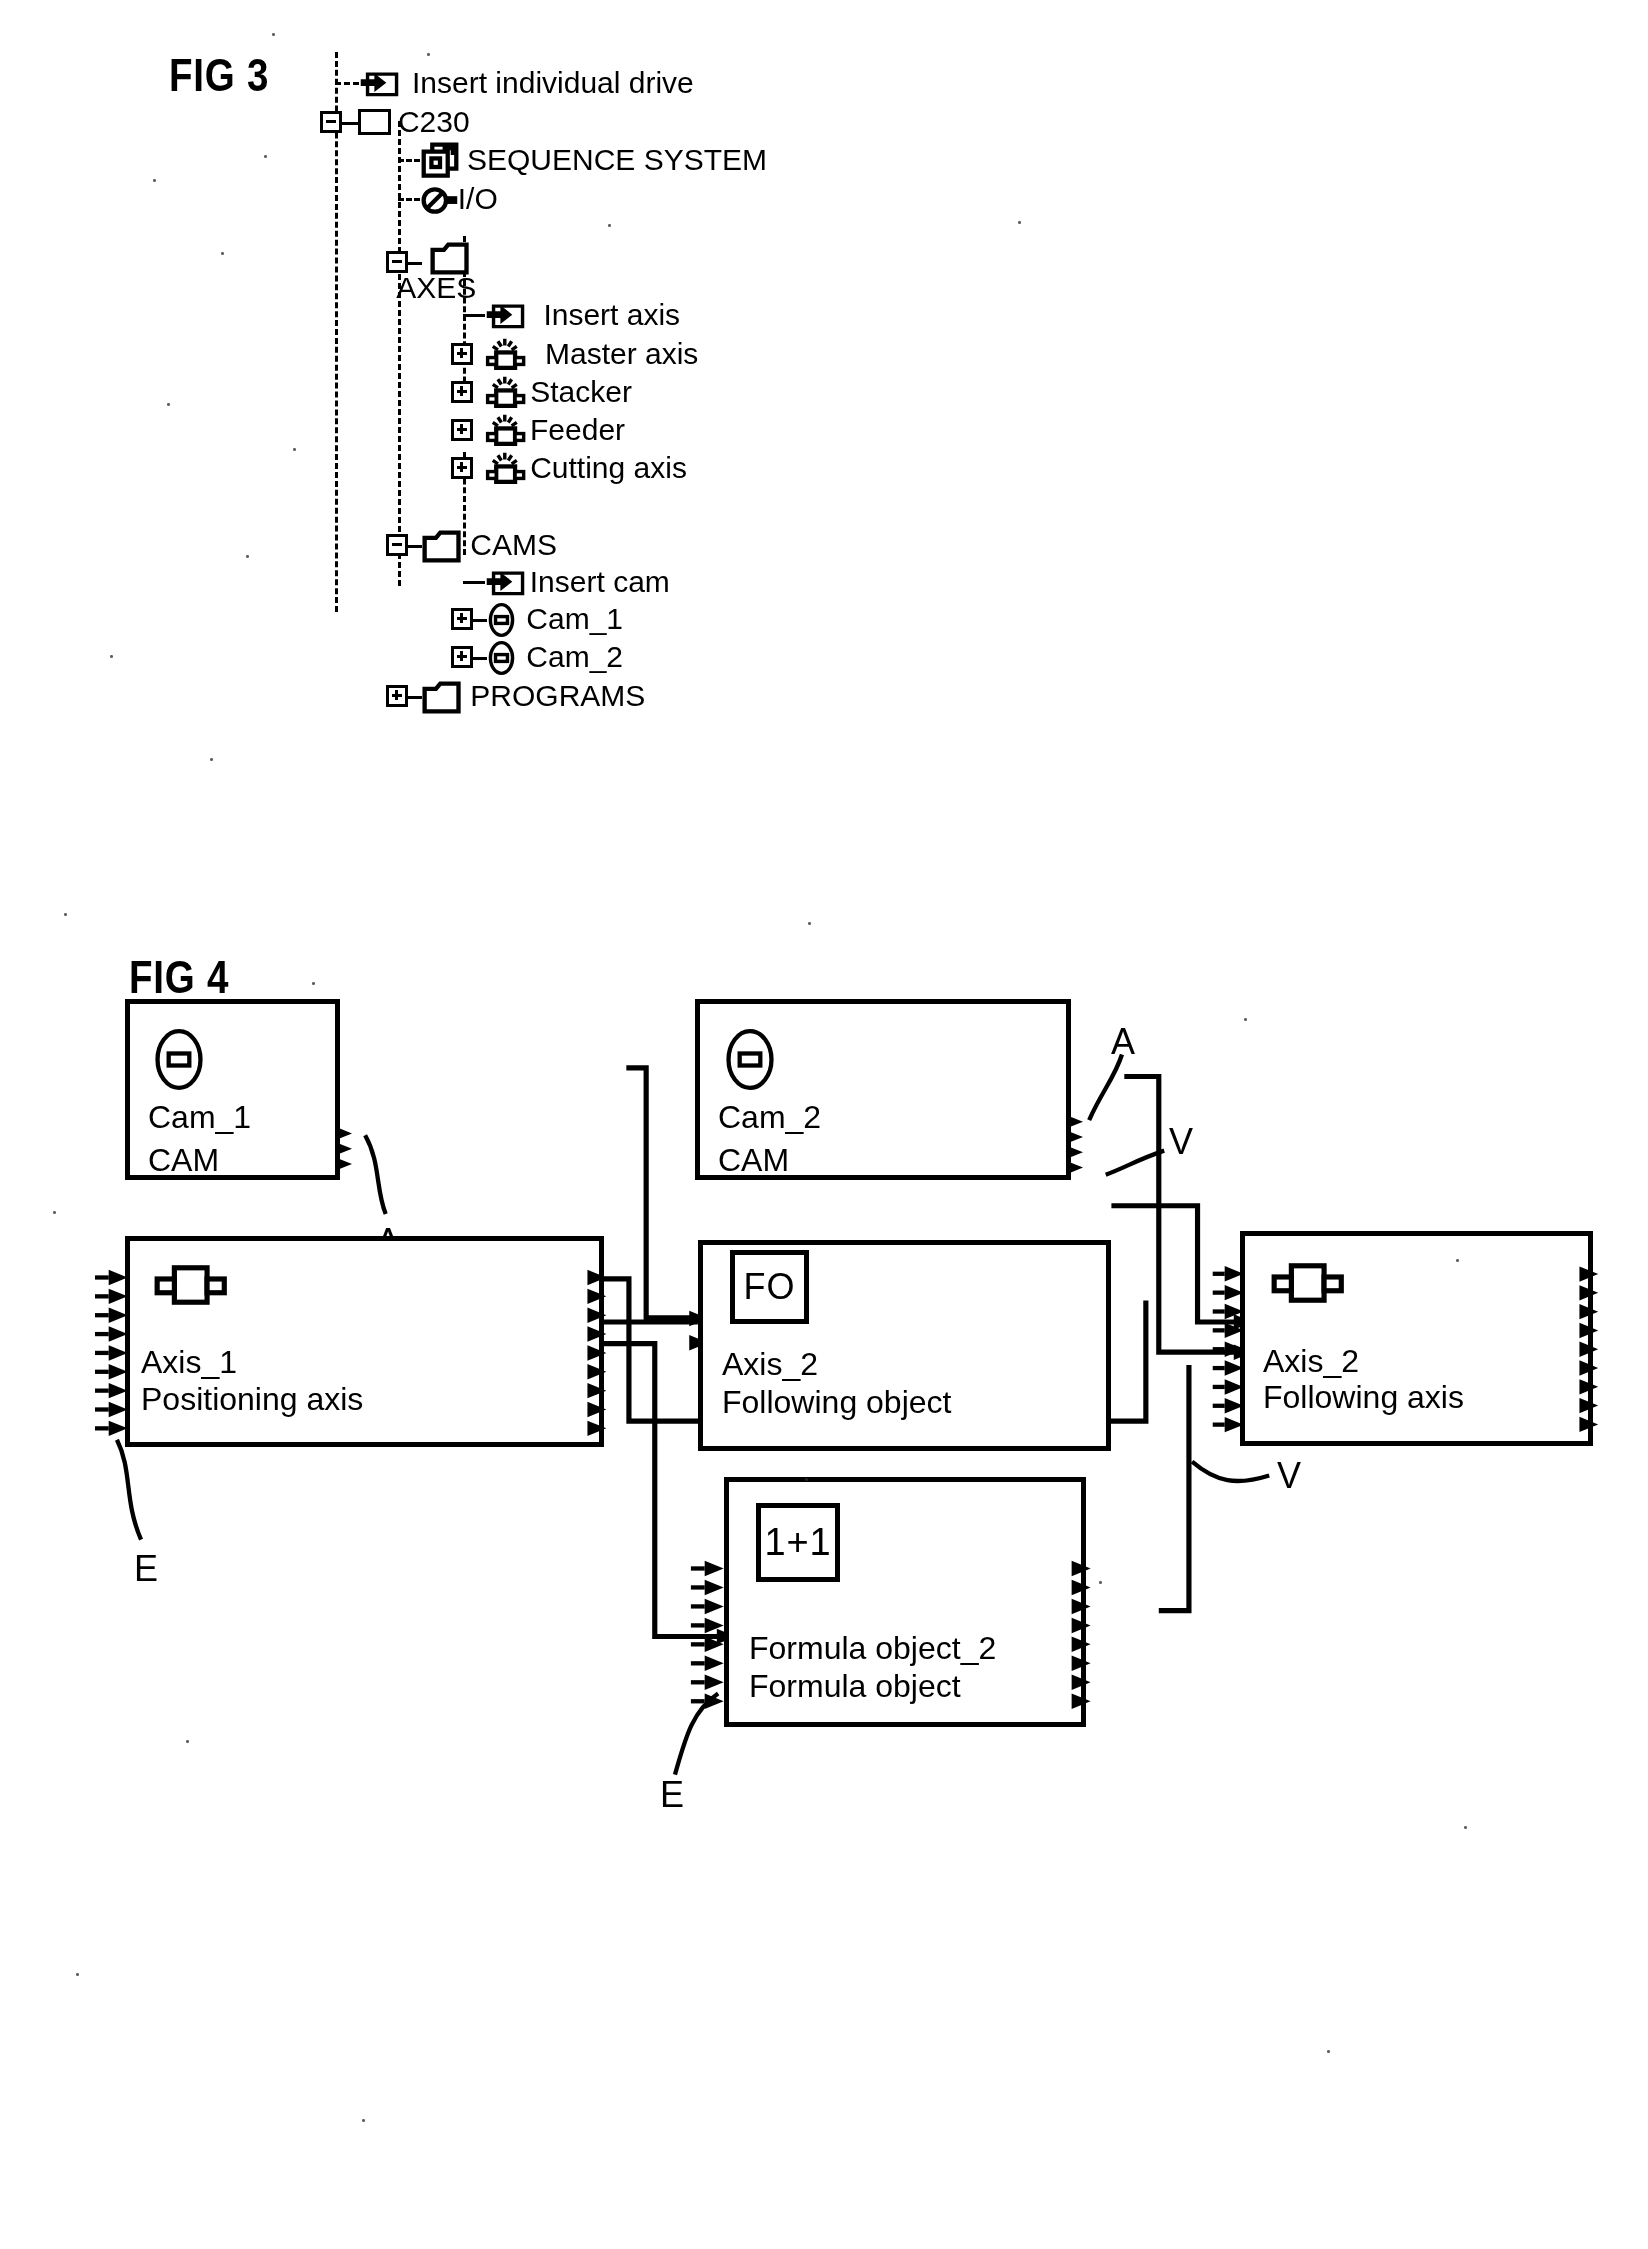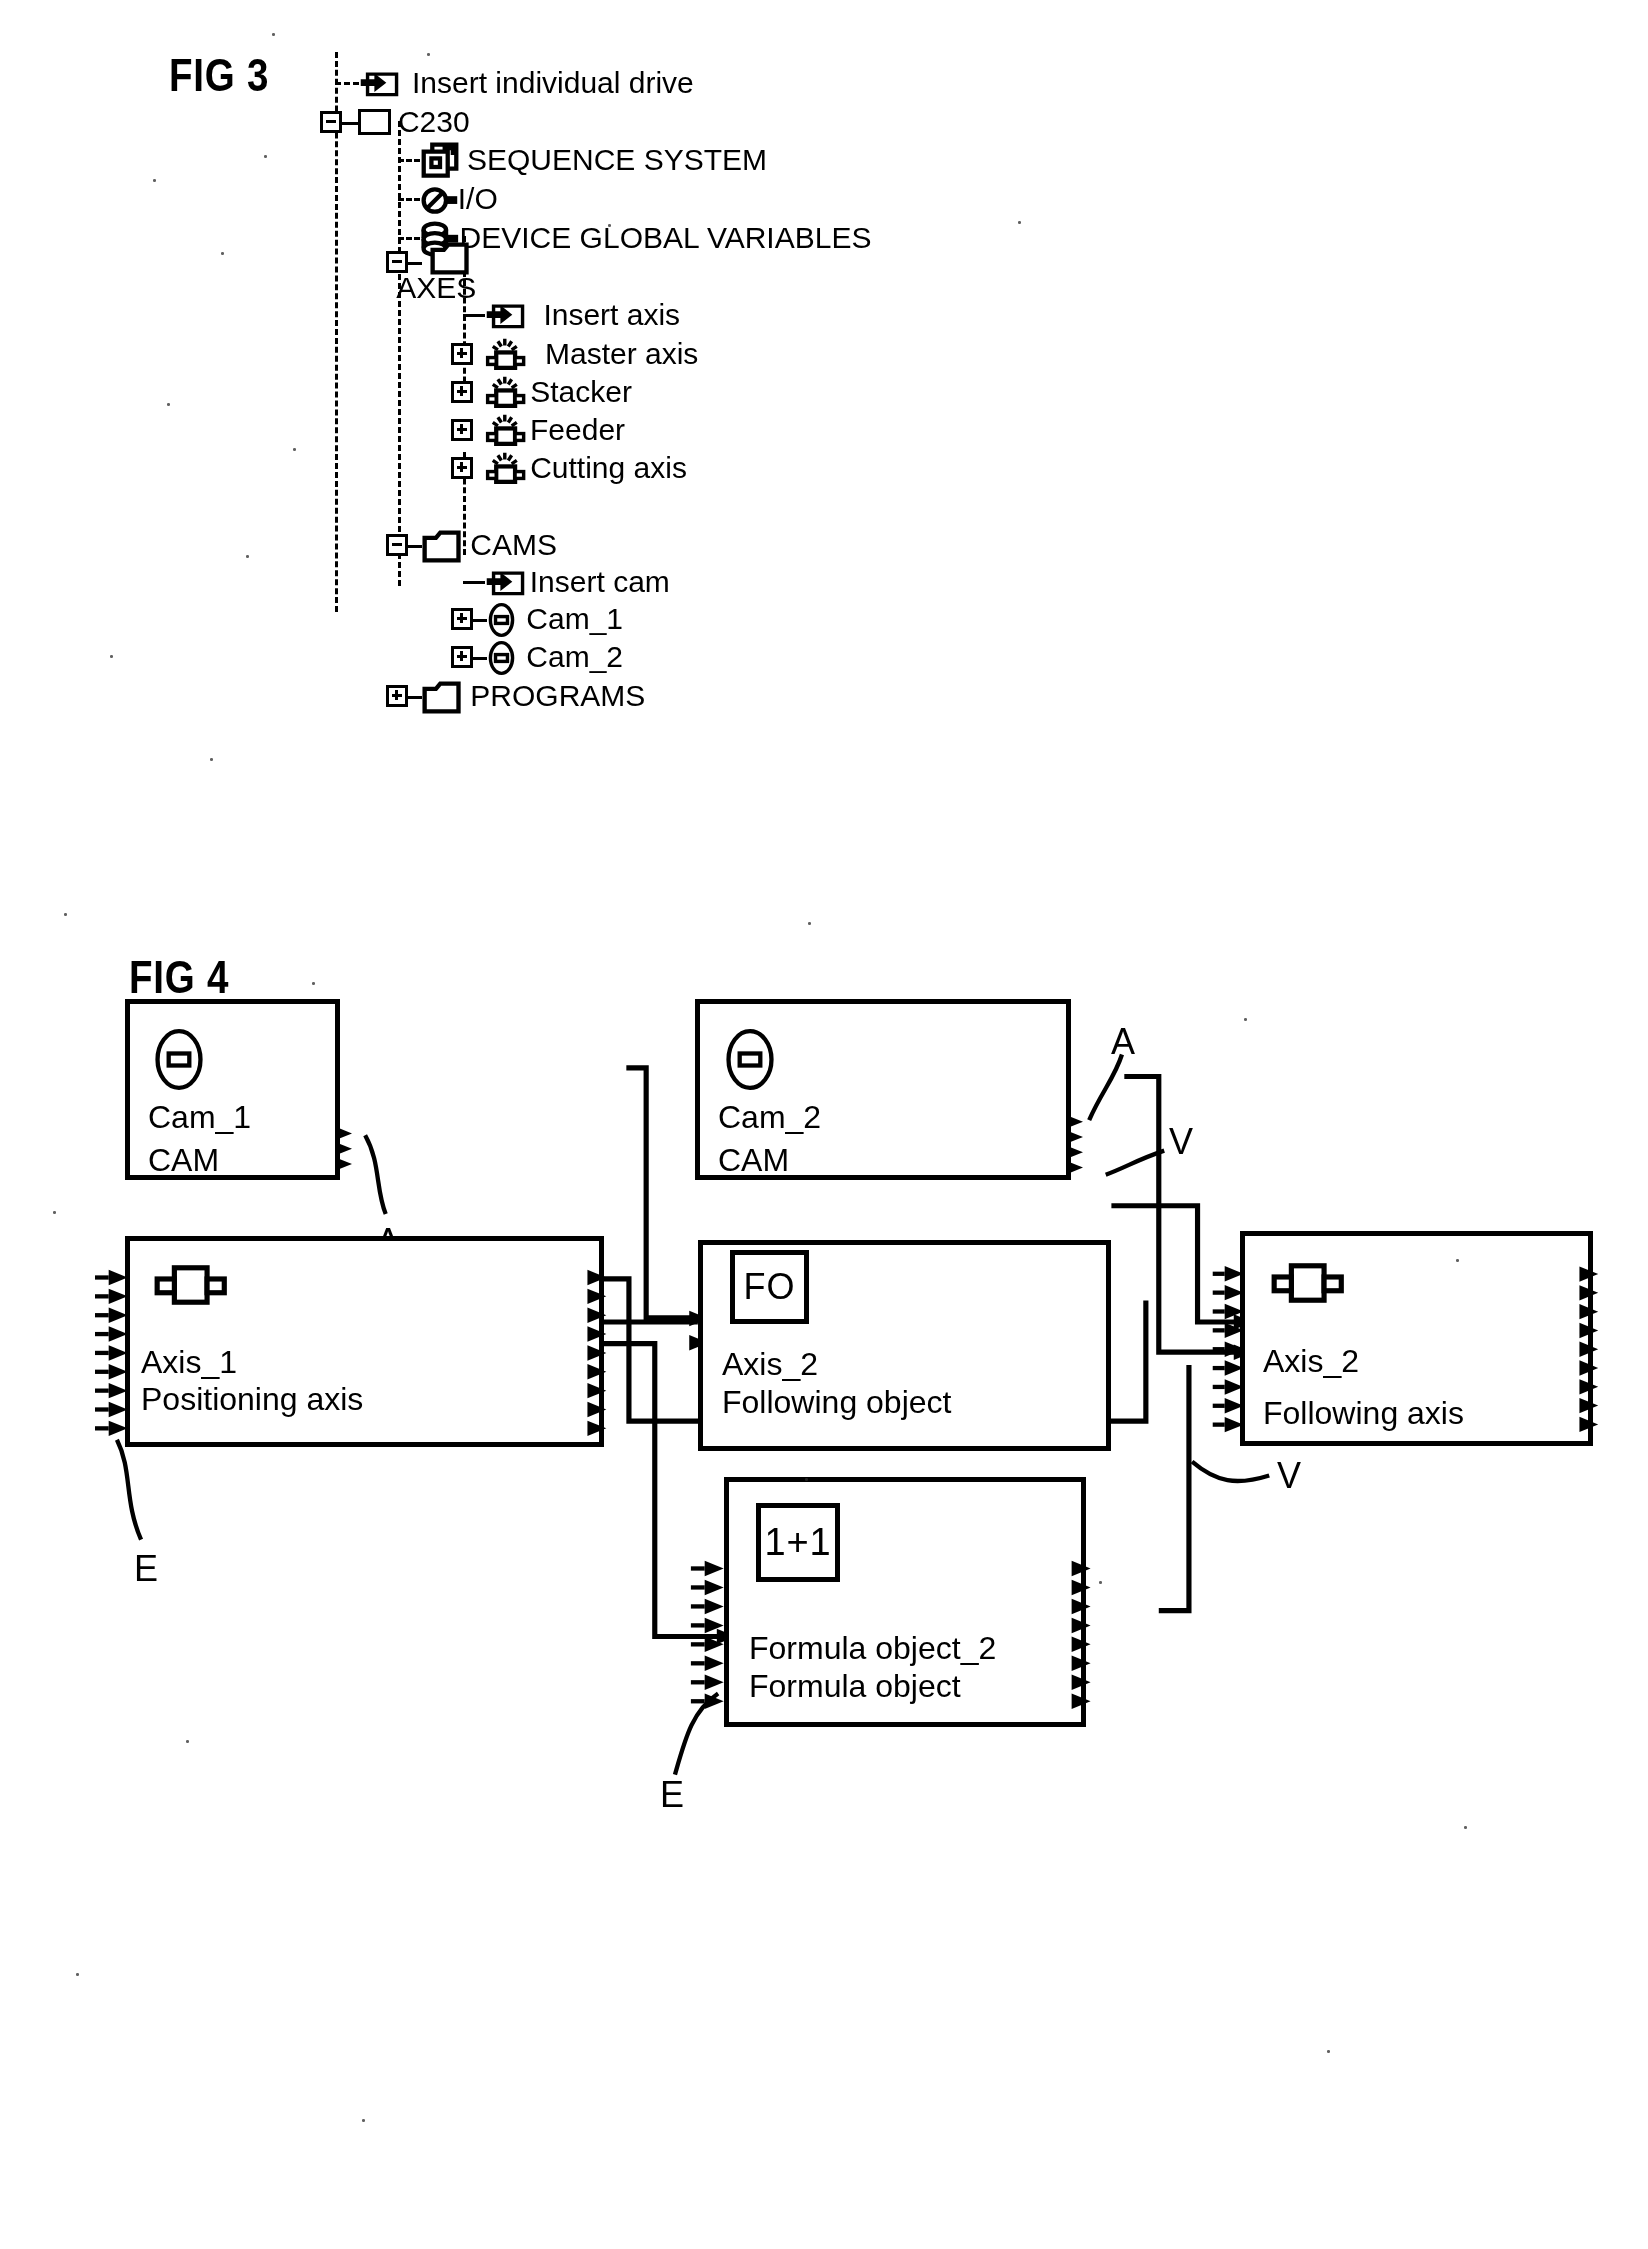--- a/index.html
+++ b/index.html
@@ -216,36 +216,20 @@
     <span class="ico ico-io" style="margin-left:22.4px;">
       <svg width="40" height="31" viewBox="0 0 46 36">
         <circle cx="17" cy="18" r="13" fill="#fff" stroke="#000" stroke-width="5"></circle>
         <line x1="8" y1="27" x2="26" y2="9" stroke="#000" stroke-width="5"></line>
         <rect x="29" y="13" width="14" height="9" fill="#000"></rect>
       </svg>
     </span>
     <span class="tree-label caps" style="margin-left:3.4px;">I/O</span>
   </div>
 
-  <div class="tree-row" style="left:398px; top:218px;">
-    <div class="hline" style="left:0px; top:19px; width:22.4px;"></div>
-    <span class="ico ico-db" style="margin-left:22.4px;">
-      <svg width="40" height="38" viewBox="0 0 46 44">
-        <ellipse cx="17" cy="10" rx="13" ry="7" fill="#fff" stroke="#000" stroke-width="5"></ellipse>
-        <path d="M4 10 v10" stroke="#000" stroke-width="5" fill="none"></path>
-        <path d="M30 10 v10" stroke="#000" stroke-width="5" fill="none"></path>
-        <ellipse cx="17" cy="21" rx="13" ry="7" fill="#fff" stroke="#000" stroke-width="5"></ellipse>
-        <path d="M4 21 v10" stroke="#000" stroke-width="5" fill="none"></path>
-        <path d="M30 21 v10" stroke="#000" stroke-width="5" fill="none"></path>
-        <ellipse cx="17" cy="32" rx="13" ry="7" fill="#fff" stroke="#000" stroke-width="5"></ellipse>
-        <rect x="30" y="16" width="14" height="9" fill="#000"></rect>
-      </svg>
-    </span>
-    <span class="tree-label caps" style="margin-left:5.2px;">DEVICE GLOBAL VARIABLES</span>
-  </div>
 
   <div class="tree-row" style="left:386px; top:242px;flex-direction:column;">
     <span class="expander" style="left:0px; top:8.6px;"></span>
     <div class="hline-solid" style="left:22.4px; top:20px; width:13.8px;"></div>
     <span class="ico ico-folder" style="margin-left:36px;">
       <svg width="40" height="33" viewBox="0 0 46 38">
         <path d="M3 35 V9 H16 L21 3 H42 V35 Z" fill="#fff" stroke="#000" stroke-width="5"></path>
       </svg>
     </span>
     <span class="tree-label caps" style="margin-left:10.3px;">AXES</span>
@@ -523,21 +507,21 @@
 
   <div class="block" style="left:1240px; top:258px; width:353px; height:215px;"></div>
   <span class="block-icon" style="left:1269px; top:284px;">
     <svg width="74" height="52" viewBox="0 0 86 60">
       <rect x="26" y="10" width="38" height="40" fill="#fff" stroke="#000" stroke-width="6"></rect>
       <rect x="6" y="23" width="20" height="16" fill="#fff" stroke="#000" stroke-width="6"></rect>
       <rect x="64" y="23" width="20" height="16" fill="#fff" stroke="#000" stroke-width="6"></rect>
     </svg>
   </span>
   <div class="block-text" style="left:1263px; top:369px;">Axis_2</div>
-  <div class="block-text" style="left:1263px; top:421px;">Following axis</div>
+  <div class="block-text" style="left:1263px; top:405px;">Following axis</div>
 
   <svg class="abs" style="left:1211px; top:289px;" width="36" height="183" viewBox="0 0 42 212">
     <g fill="#000">
       <path d="M16 4 l22 9 -22 9 Z"></path>
         <path d="M16 26 l22 9 -22 9 Z"></path>
       <path d="M16 48 l22 9 -22 9 Z"></path>
         <path d="M16 70 l22 9 -22 9 Z"></path>
       <path d="M16 92 l22 9 -22 9 Z"></path>
         <path d="M16 114 l22 9 -22 9 Z"></path>
       <path d="M16 136 l22 9 -22 9 Z"></path>

